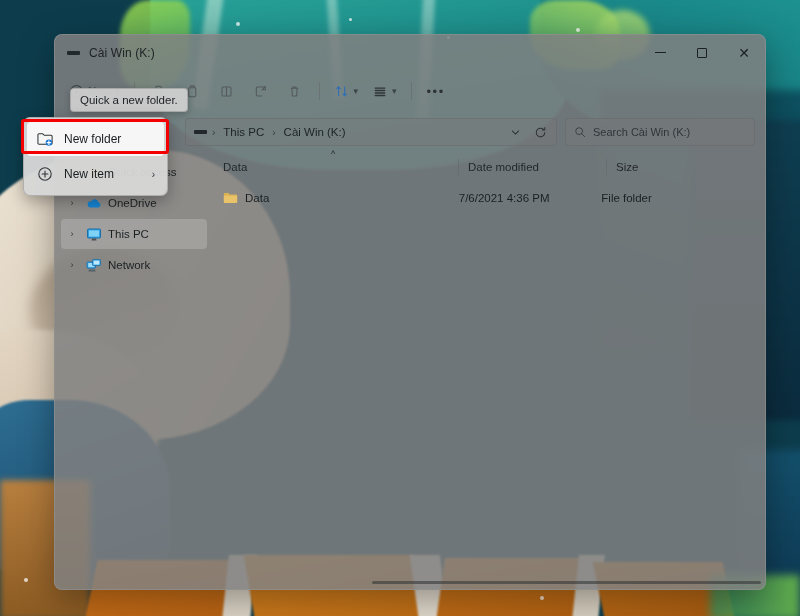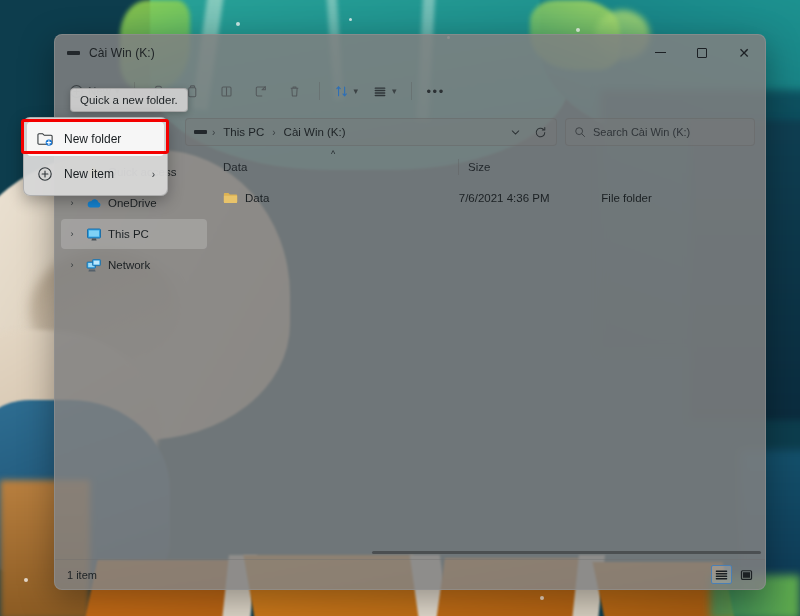--- a/index.html
+++ b/index.html
@@ -511,20 +511,23 @@
         <span>Network</span>
       </div>
     </div>
 
     <div class="content">
       <div class="colhead">
         <div class="ch ch-name">
           <span>Data</span>
           <span class="sortmark">^</span>
         </div>
+        <div class="ch ch-date">
+          <span>Date modified</span>
+        </div>
         <div class="ch ch-size">
           <span>Size</span>
         </div>
       </div>
 
       <div class="filelist">
         <div class="frow">
           <div class="fc fc-name">
             <svg class="folder-ico" viewBox="0 0 16 13">
               <path d="M.8 2.2a1 1 0 0 1 1-1h4l1.4 1.6h7a1 1 0 0 1 1 1v7.1a1 1 0 0 1-1 1H1.8a1 1 0 0 1-1-1z" fill="#dcb253"></path>
@@ -539,37 +542,20 @@
       </div>
 
       <div class="hscroll-wrap">
         <div class="hscroll-track">
           <div class="hscroll-thumb"></div>
         </div>
       </div>
     </div>
   </div>
 
-  <div class="statusbar">
-    <span>1 item</span>
-    <span class="sb-spacer"></span>
-    <div class="viewtoggles">
-      <div class="vt active">
-        <svg width="13" height="12" viewBox="0 0 14 12">
-          <path d="M1.5 2h11M1.5 4.7h11M1.5 7.4h11M1.5 10h11" stroke="#1b2023" stroke-width="1.5" stroke-linecap="round"></path>
-        </svg>
-      </div>
-      <div class="vt">
-        <svg width="13" height="12" viewBox="0 0 14 12">
-          <rect x="1.6" y="1.4" width="10.8" height="9.2" rx="1" fill="none" stroke="#1b2023" stroke-width="1.3"></rect>
-          <rect x="3.2" y="3" width="7.6" height="6" fill="#1b2023"></rect>
-        </svg>
-      </div>
-    </div>
-  </div>
 </div>
 
 <div id="tooltip">
   <span>Quick a new folder.</span>
 </div>
 
 <div id="newmenu">
   <div class="mitem hl">
     <span class="mi-icon">
       <svg width="17" height="15" viewBox="0 0 18 15">

